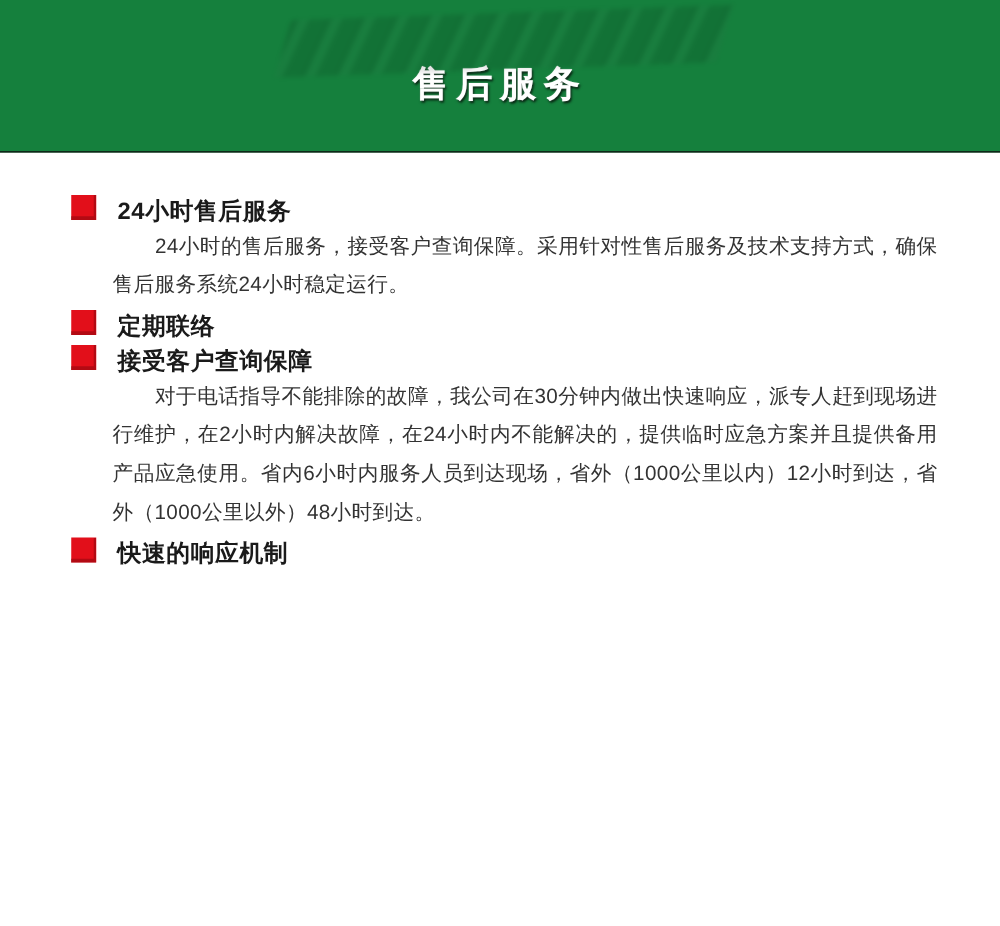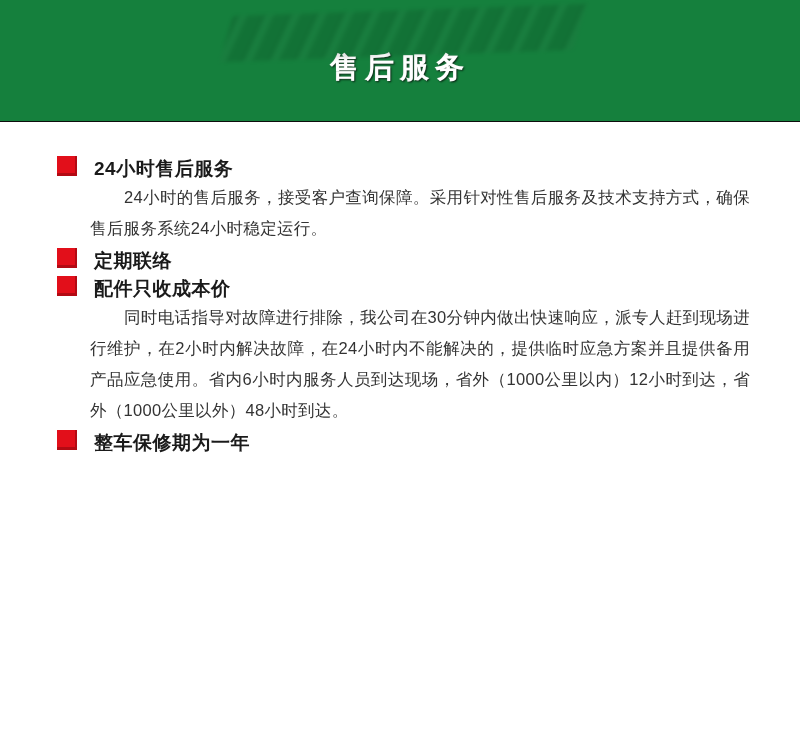--- a/index.html
+++ b/index.html
@@ -115,26 +115,26 @@
     <section class="sec">
       <div class="sec-head">
         <span class="bullet"></span>
         <h2 class="sec-title">定期联络</h2>
       </div>
     </section>
 
     <section class="sec">
       <div class="sec-head">
         <span class="bullet"></span>
-        <h2 class="sec-title">配件只收成本价</h2>
+        <h2 class="sec-title">接受客户查询保障</h2>
       </div>
-      <p class="para">同时电话指导对故障进行排除，我公司在30分钟内做出快速响应，派专人赶到现场进行维护，在2小时内解决故障，在24小时内不能解决的，提供临时应急方案并且提供备用产品应急使用。省内6小时内服务人员到达现场，省外（1000公里以内）12小时到达，省外（1000公里以外）48小时到达。</p>
+      <p class="para">对于电话指导不能排除的故障，我公司在30分钟内做出快速响应，派专人赶到现场进行维护，在2小时内解决故障，在24小时内不能解决的，提供临时应急方案并且提供备用产品应急使用。省内6小时内服务人员到达现场，省外（1000公里以内）12小时到达，省外（1000公里以外）48小时到达。</p>
     </section>
 
     <section class="sec">
       <div class="sec-head">
         <span class="bullet"></span>
-        <h2 class="sec-title">整车保修期为一年</h2>
+        <h2 class="sec-title">快速的响应机制</h2>
       </div>
     </section>
 
   </main>
 </div>
 
 </body></html>

